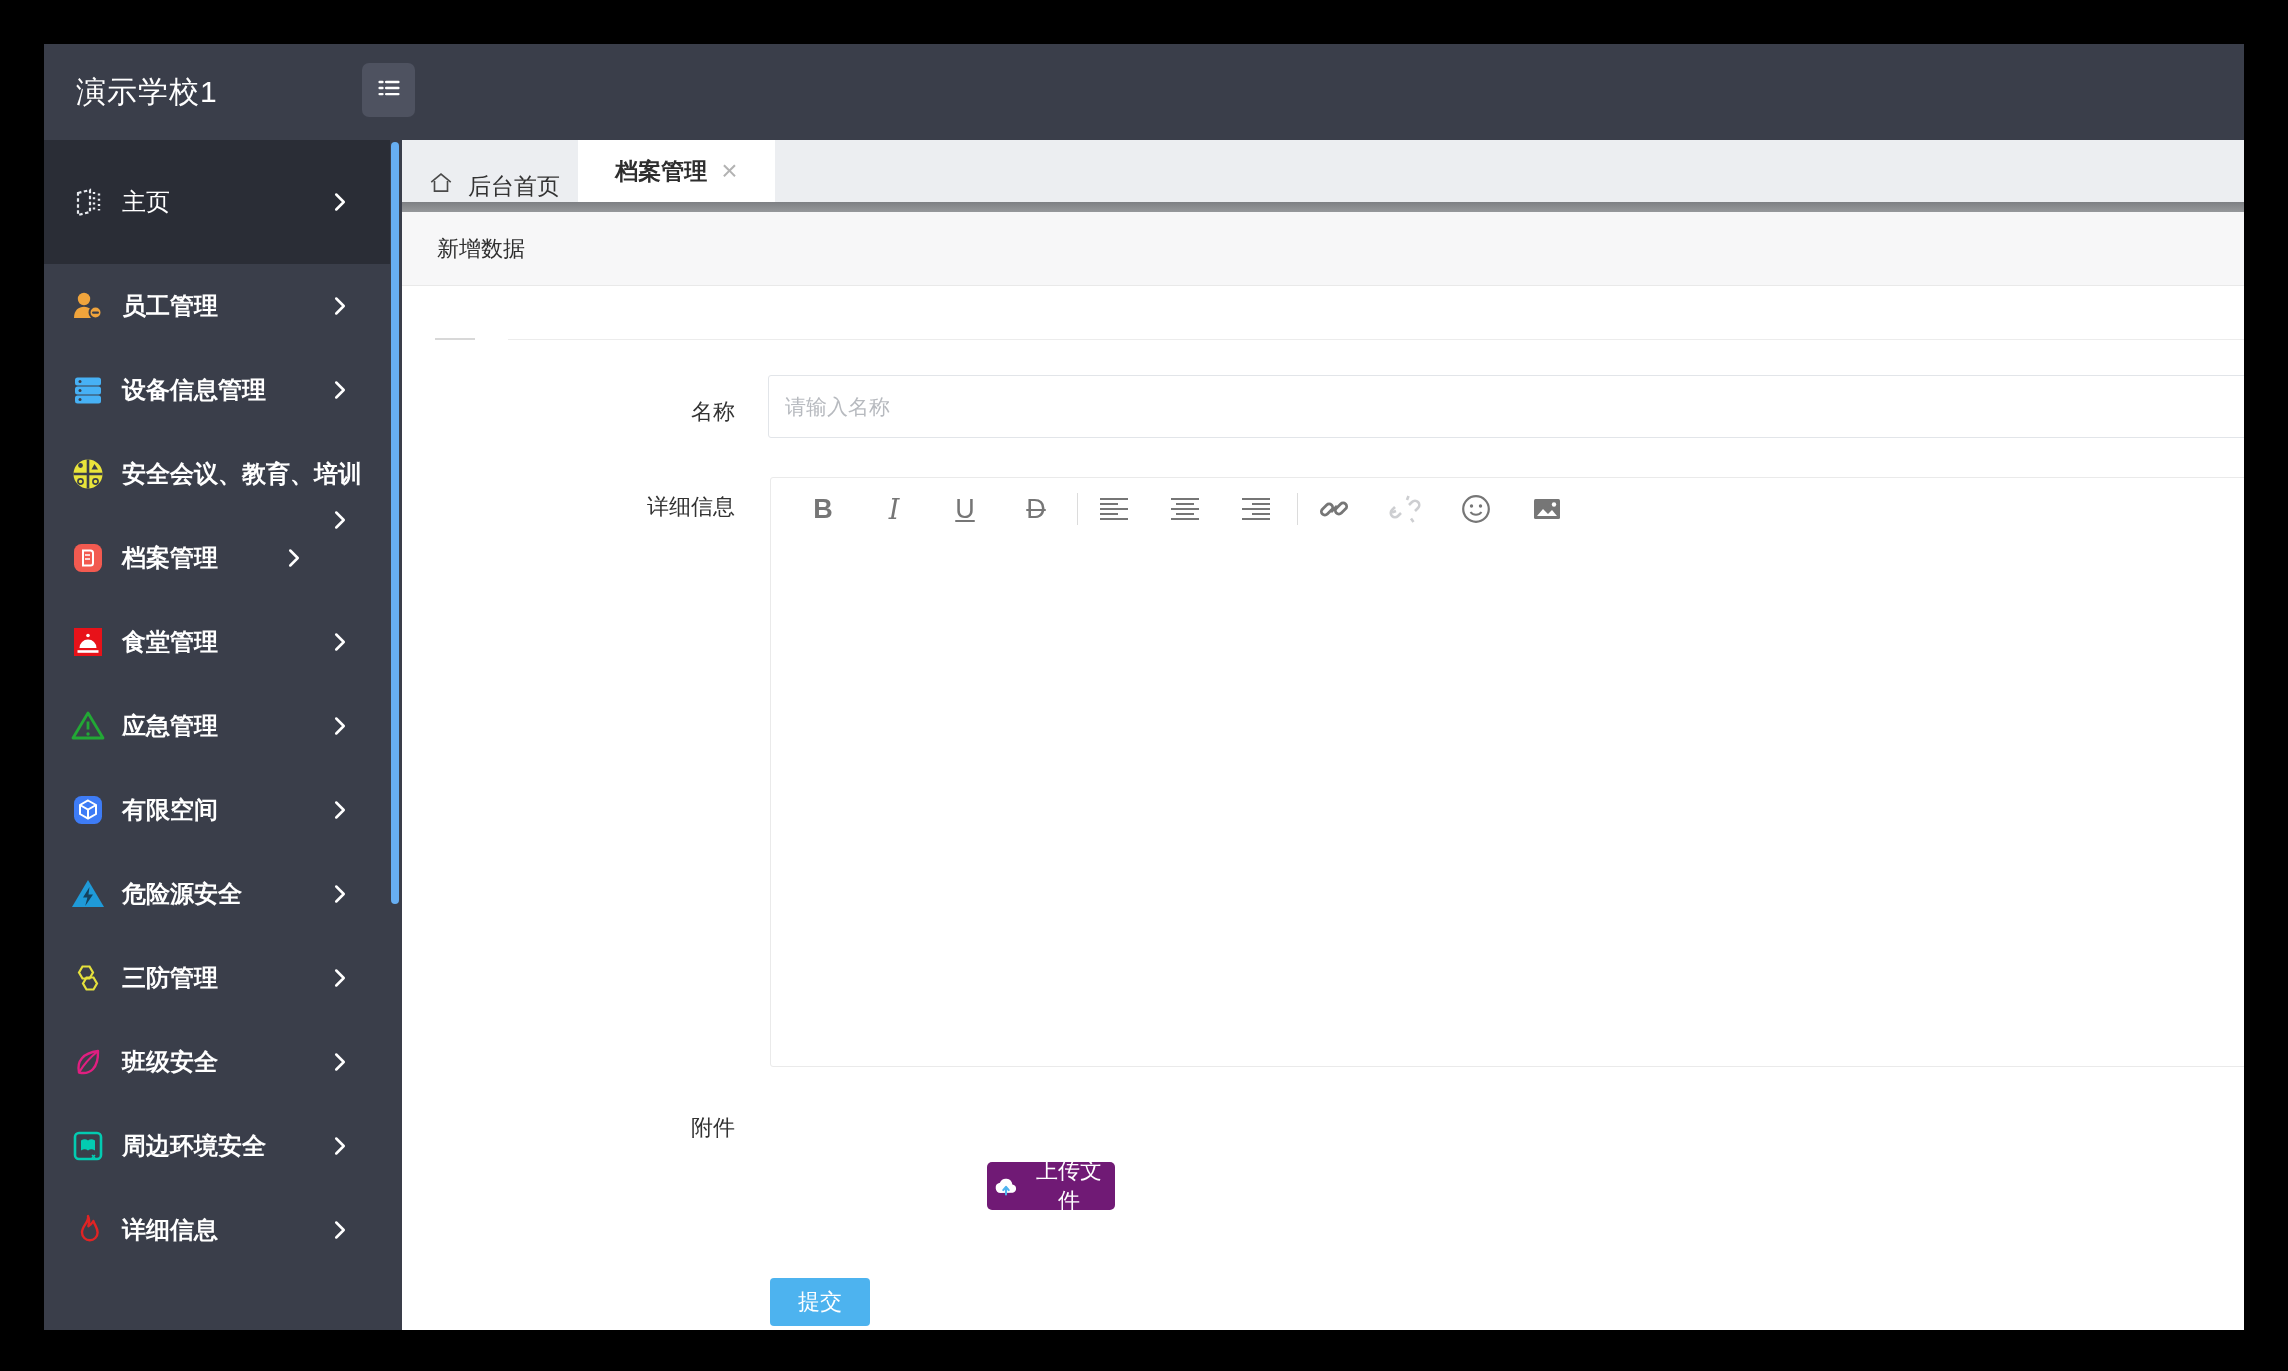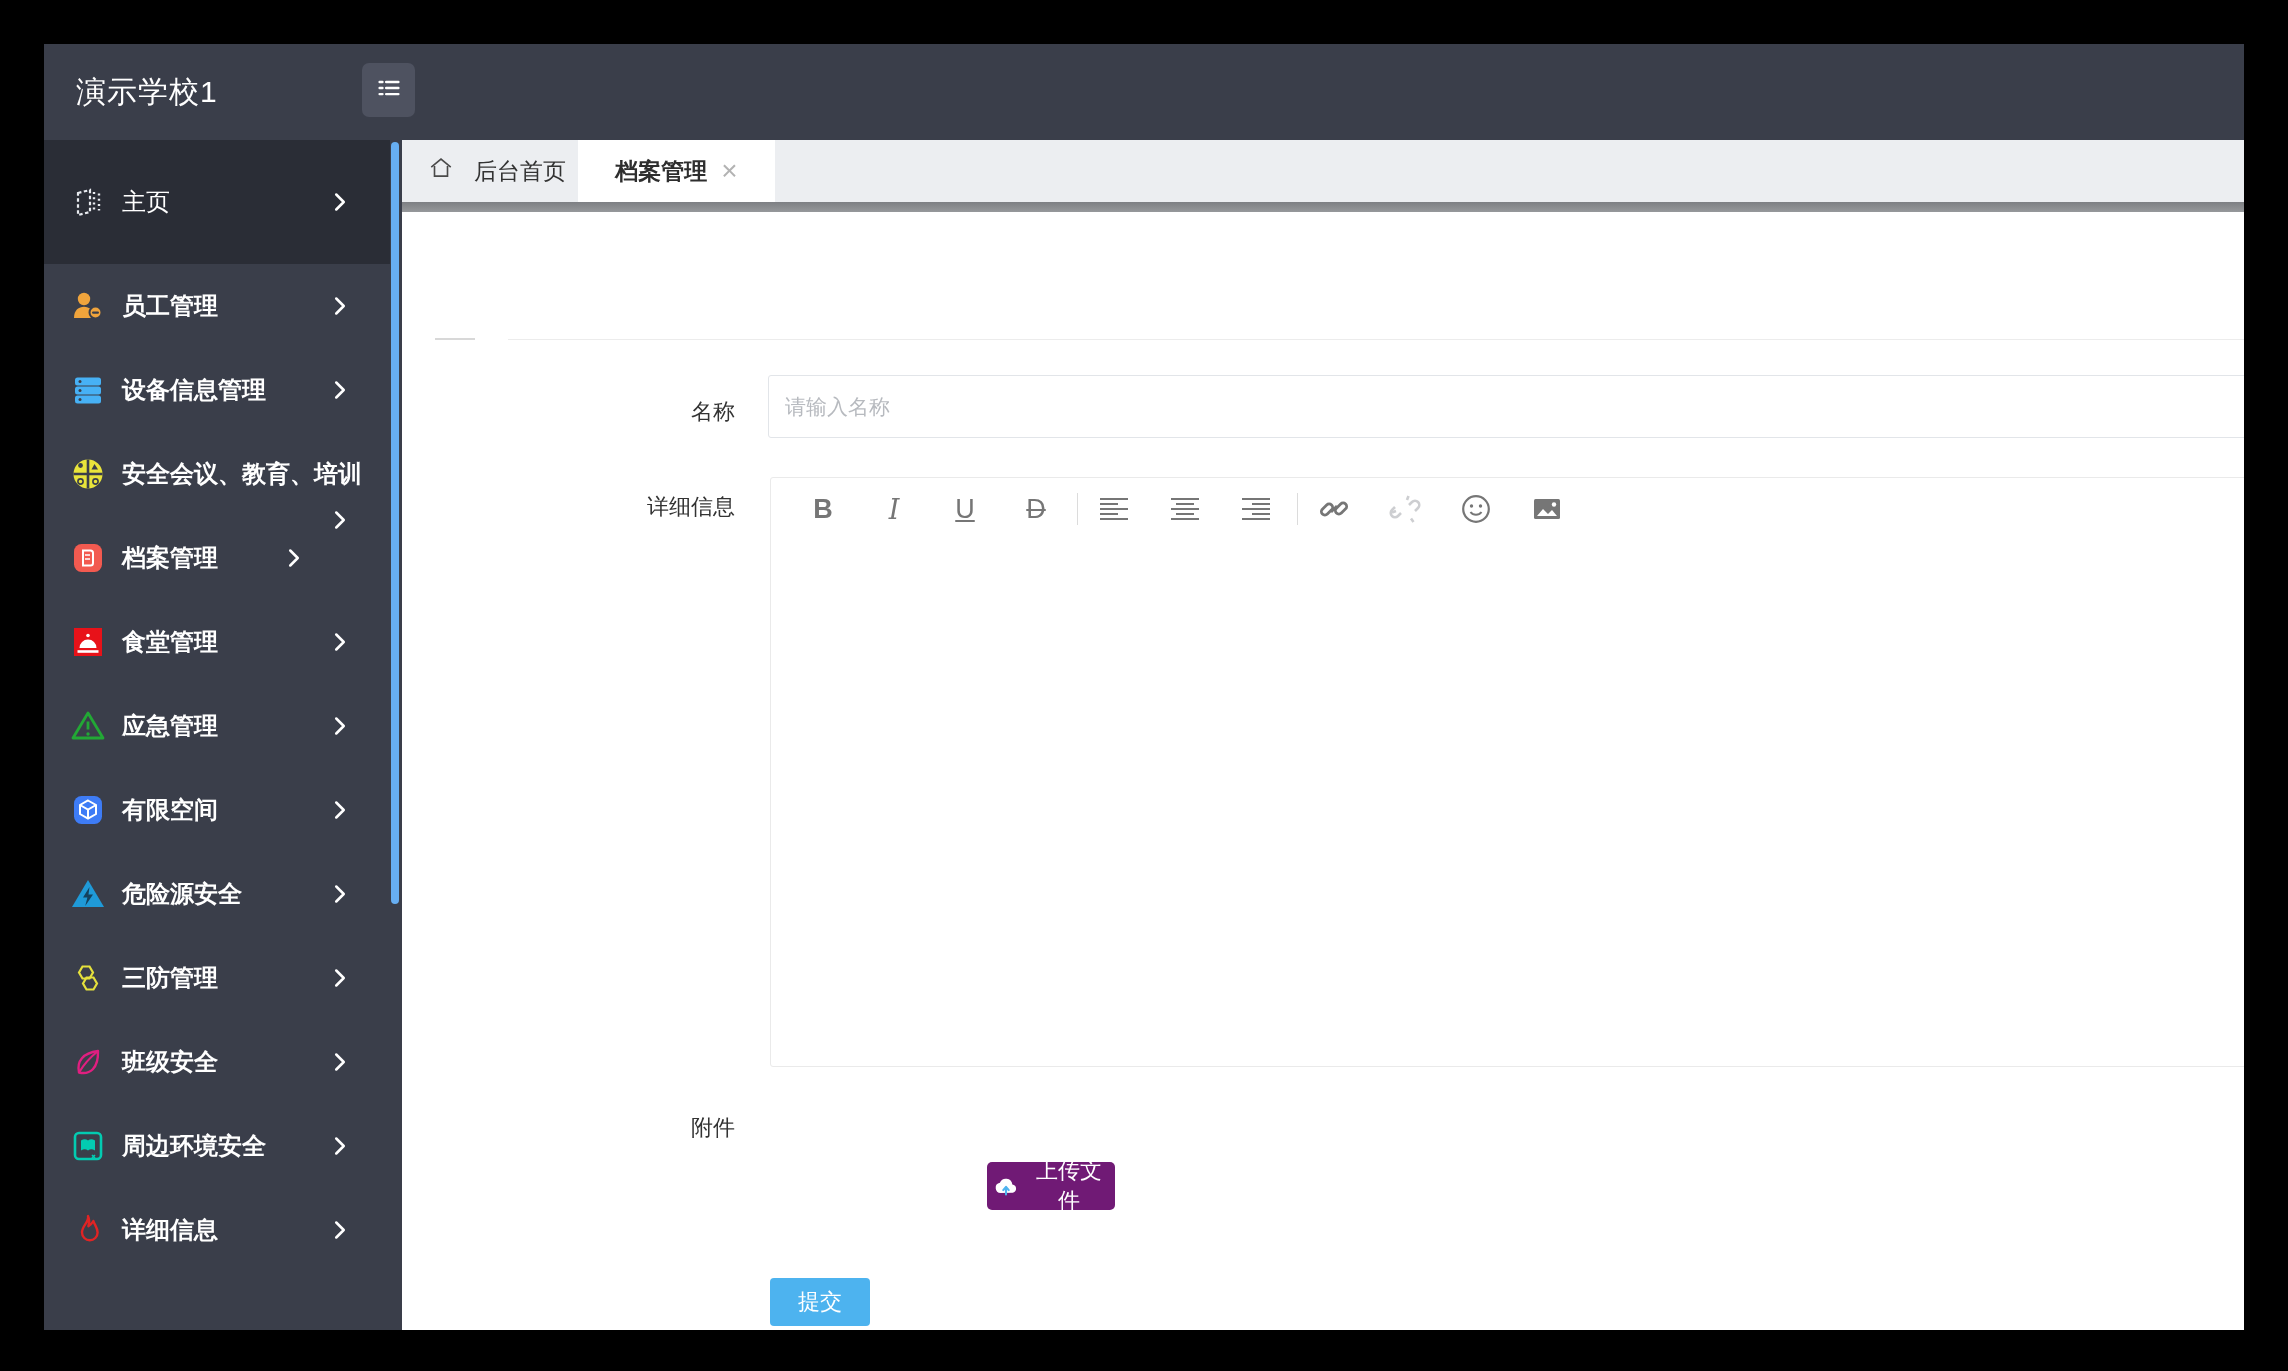--- a/index.html
+++ b/index.html
@@ -27,21 +27,21 @@
   .side-chev{position:absolute;right:38px;top:50%;margin-top:-12px;width:24px;height:24px;color:#fff;}
   .side-chev svg{width:24px;height:24px;}
   .side-chev.near{right:84px;}
   .side-chev.below{top:auto;margin-top:0;bottom:-16px;right:38px;}
   .side-scrollbar{position:absolute;left:347px;top:98px;width:8px;height:762px;background:#67aef2;border-radius:4px;cursor:pointer;}
 
   
   .panel{position:absolute;left:358px;top:96px;right:0;bottom:0;background:#fff;overflow:hidden;}
   .tabstrip{position:absolute;top:0;left:0;right:0;height:62px;background:#eceef1;}
   .tab{position:absolute;top:0;height:62px;display:flex;align-items:center;font-size:23px;color:#333;cursor:pointer;}
-  .tab.home-tab{left:16px;padding:0 10px;gap:20px;}
+  .tab.home-tab{left:16px;padding:0 10px;gap:14px;align-items:flex-end;}
   .tab.home-tab svg{width:26px;height:26px;color:#4a4a4a;}
   .tab.active-tab{left:176px;width:197px;background:#fff;justify-content:center;font-weight:bold;color:#2e2e2e;gap:14px;}
   .tab-close{font-weight:400;color:#b3b3b3;font-size:28px;line-height:1;cursor:pointer;}
   .shadowband{position:absolute;top:62px;left:0;right:0;height:10px;background:linear-gradient(180deg,#7d7f83,#96989b);}
   .sectionbar{position:absolute;top:72px;left:0;right:0;height:74px;background:#f7f7f8;border-bottom:1px solid #e9e9e9;
     box-sizing:border-box;display:flex;align-items:center;padding-left:35px;font-size:22px;color:#2f2f2f;}
 
   
   .formarea{position:absolute;top:147px;left:0;right:0;bottom:0;background:#fff;}
   .hr-short{position:absolute;top:51px;left:33px;width:40px;height:2px;background:#d8d8d8;}
@@ -382,20 +382,23 @@
         </span>
         <span>后台首页</span>
       </div>
       <div class="tab active-tab">
         <span>档案管理</span>
         <span class="tab-close">×</span>
       </div>
     </div>
     <div class="shadowband"></div>
 
+    <div class="sectionbar">
+      <span>新增数据</span>
+    </div>
 
     <div class="formarea">
       <div class="hr-short"></div>
       <div class="hr-long"></div>
 
       <label class="field-label lbl-name">名称</label>
       <input class="name-input" type="text" value="" placeholder="请输入名称" style="">
 
       <label class="field-label lbl-detail">详细信息</label>
       <div class="editor">

